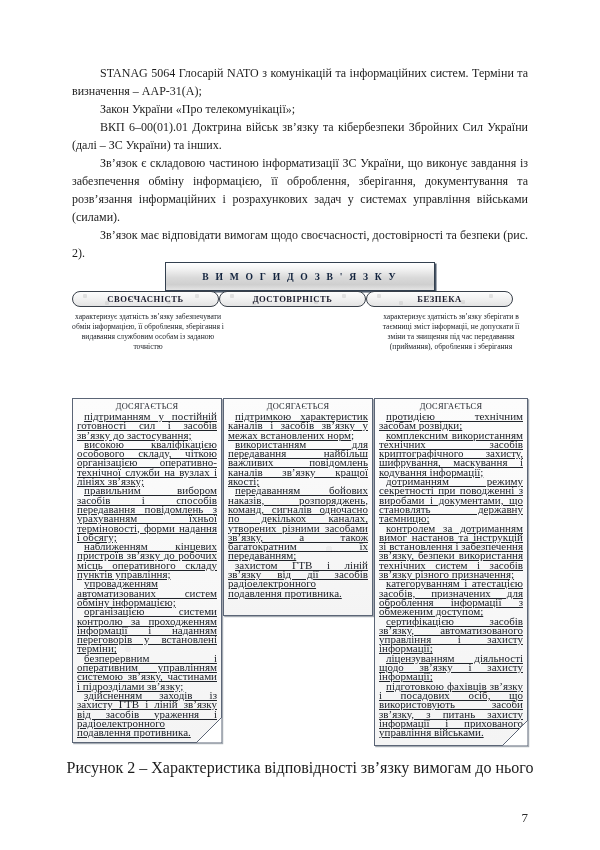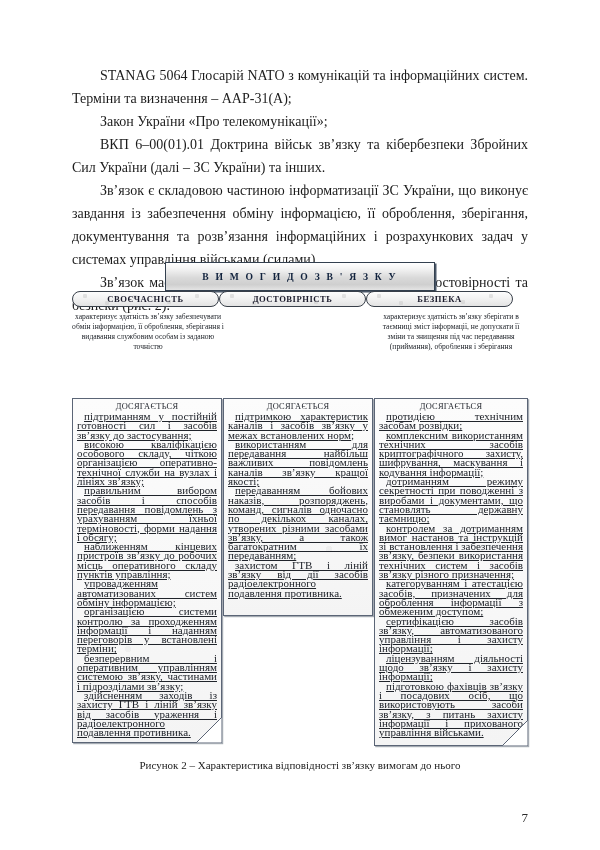--- a/index.html
+++ b/index.html
@@ -25,22 +25,22 @@
   
   .prose {
     position: absolute;
     left: 72px;
     top: 64px;
     width: 456px;
   }
   .para {
     text-align: justify;
     text-indent: 28px;
-    font-size: 14px;
-    line-height: 23px;
+    font-size: 12px;
+    line-height: 18px;
     margin: 0 0 0 0;
     hyphens: none;
   }
   .para + .para { margin-top: 0px; }
 
   
   .figure {
     position: absolute;
     left: 0;
     top: 262px;
@@ -184,21 +184,21 @@
   }
   .fold svg { display: block; }
 
   
   .caption {
     position: absolute;
     left: 0;
     top: 497px;
     width: 600px;
     text-align: center;
-    font-size: 11px;
+    font-size: 16px;
     color: #1c1c1c;
   }
 
   
   .folio {
     position: absolute;
     right: 72px;
     top: 810px;
     font-size: 13px;
     color: #2a2a2a;

